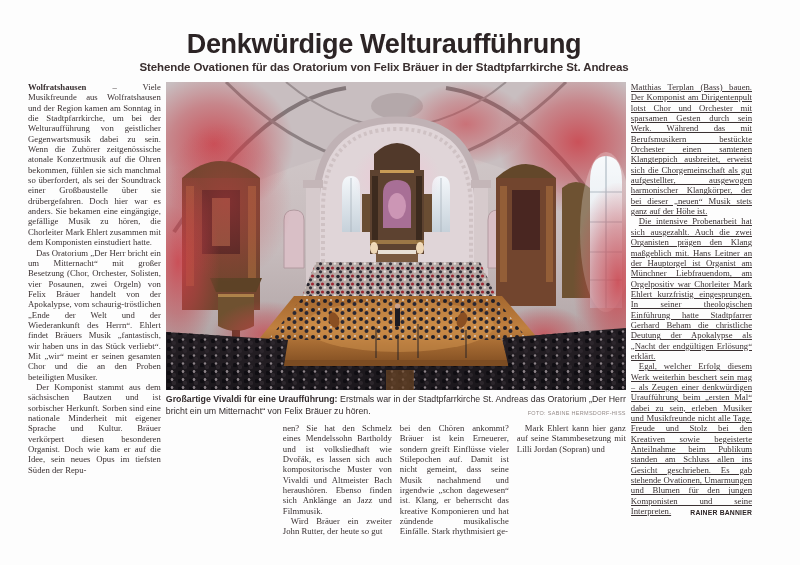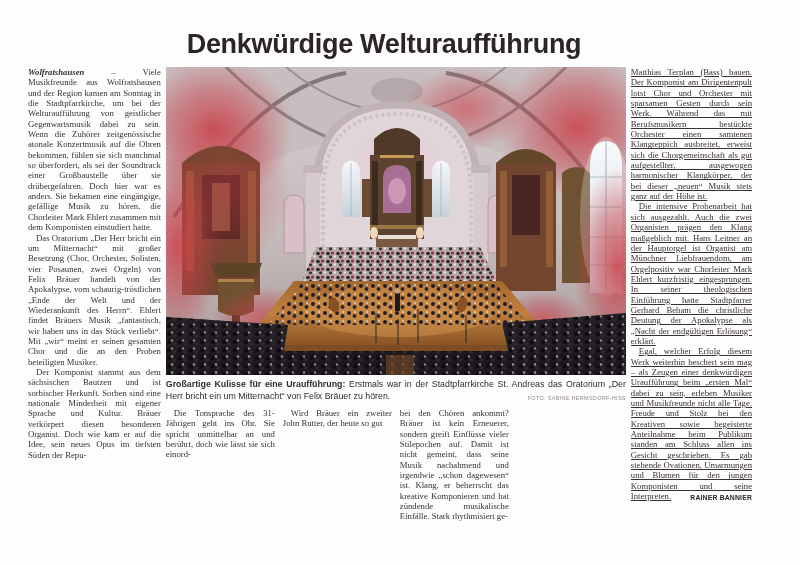--- a/index.html
+++ b/index.html
@@ -22,29 +22,30 @@
   .center{width:460px;}
   figure.photo{margin:0;width:460px;height:308px;overflow:hidden;background:#b9aeb0;}
   .caption{position:relative;margin-top:4px;width:460px;
     font-family:"Liberation Sans", sans-serif;font-size:8.8px;line-height:11.5px;
     color:#332b2c;text-align:justify;}
   .cap-lead{font-weight:bold;}
   .credit{position:absolute;right:0;bottom:1px;font-size:5.5px;line-height:6px;
     color:#958b89;letter-spacing:0.3px;font-weight:normal;}
   .bcols{display:flex;gap:8px;margin-top:6px;height:132px;overflow:hidden;}
   .bc{flex:1;min-width:0;}
-  .dateline{font-weight:bold;font-style:italic;}
+  .dateline{font-weight:bold;}
   .byline{float:right;font-family:"Liberation Sans", sans-serif;font-weight:bold;
     font-size:6.8px;letter-spacing:0.2px;color:#2c2425;margin-top:2px;}
 </style>
 </head>
 <body>
 
 <div class="page">
   <h1 class="headline">Denkwürdige Welturaufführung</h1>
+  <h2 class="subheadline">Stehende Ovationen für das Oratorium von Felix Bräuer in der Stadtpfarrkirche St. Andreas</h2>
 
   <div class="content">
 
     <div class="colL tx">
       <p><b class="dateline">Wolfratshausen</b><span> – Viele Musikfreunde aus Wolfratshausen und der Region kamen am Sonntag in die Stadtpfarrkirche, um bei der Welturaufführung von geistlicher Gegenwartsmusik dabei zu sein. Wenn die Zuhörer zeitgenössische atonale Konzertmusik auf die Ohren bekommen, fühlen sie sich manchmal so überfordert, als sei der Soundtrack einer Großbaustelle über sie drübergefahren. Doch hier war es anders. Sie bekamen eine eingängige, gefällige Musik zu hören, die Chorleiter Mark Ehlert zusammen mit dem Komponisten einstudiert hatte.</span></p>
       <p class="ind">Das Oratorium „Der Herr bricht ein um Mitternacht“ mit großer Besetzung (Chor, Orchester, Solisten, vier Posaunen, zwei Orgeln) von Felix Bräuer handelt von der Apokalypse, vom schaurig-tröstlichen „Ende der Welt und der Wiederankunft des Herrn“. Ehlert findet Bräuers Musik „fantastisch, wir haben uns in das Stück verliebt“. Mit „wir“ meint er seinen gesamten Chor und die an den Proben beteiligten Musiker.</p>
       <p class="ind">Der Komponist stammt aus dem sächsischen Bautzen und ist sorbischer Herkunft. Sorben sind eine nationale Minderheit mit eigener Sprache und Kultur. Bräuer verkörpert diesen besonderen Organist. Doch wie kam er auf die Idee, sein neues Opus im tiefsten Süden der Repu-</p>
     </div>
 
     <div class="center">
@@ -217,35 +218,36 @@
             <rect x="0" y="284" width="460" height="24" fill="#1c181d"></rect>
             <path d="M0,250 L122,258 L114,308 H0 Z" fill="url(#audPat)"></path>
             <path d="M460,246 L336,256 L348,308 H460 Z" fill="url(#audPat)"></path>
             <rect x="0" y="284" width="460" height="24" fill="url(#audPat)"></rect>
             <rect x="220" y="288" width="28" height="20" fill="#6d4726" opacity="0.7"></rect>
           </g>
         </svg>
       </figure>
 
       <div class="caption">
-        <span class="cap-lead">Großartige Kulisse für eine Uraufführung:</span><span> Erstmals war in der Stadtpfarrkirche St. Andreas das Oratorium „Der Herr bricht ein um Mitternacht“ von Felix Bräuer zu hören.</span>
+        <span class="cap-lead">Großartige Vivaldi für eine Uraufführung:</span><span> Erstmals war in der Stadtpfarrkirche St. Andreas das Oratorium „Der Herr bricht ein um Mitternacht“ von Felix Bräuer zu hören.</span>
         <span class="credit">FOTO: SABINE HERMSDORF-HISS</span>
       </div>
 
       <div class="bcols tx">
         <div class="bc">
-          <p class="ind">Die Tonsprache des 31-Jährigen geht ins Ohr. Sie spricht unmittelbar an und berührt, doch wie lässt sie sich einord-</p>
-        </div>
-        <div class="bc">
+        </div>
+        <div class="bc">
+          <p>nen? Sie hat den Schmelz eines Mendelssohn Bartholdy und ist volksliedhaft wie Dvořák, es lassen sich auch kompositorische Muster von Vivaldi und Altmeister Bach heraushören. Ebenso finden sich Anklänge an Jazz und Filmmusik.</p>
           <p class="ind">Wird Bräuer ein zweiter John Rutter, der heute so gut</p>
         </div>
         <div class="bc">
           <p>bei den Chören ankommt? Bräuer ist kein Erneuerer, sondern greift Einflüsse vieler Stilepochen auf. Damit ist nicht gemeint, dass seine Musik nachahmend und irgendwie „schon dagewesen“ ist. Klang, er beherrscht das kreative Komponieren und hat zündende musikalische Einfälle. Stark rhythmisiert ge-</p>
         </div>
         <div class="bc">
+          <p class="ind">Mark Ehlert kann hier ganz auf seine Stammbesetzung mit Lilli Jordan (Sopran) und</p>
         </div>
       </div>
     </div>
 
     <div class="colR tx">
       <p>Matthias Terplan (Bass) bauen. Der Komponist am Dirigentenpult lotst Chor und Orchester mit sparsamen Gesten durch sein Werk. Während das mit Berufsmusikern bestückte Orchester einen samtenen Klangteppich ausbreitet, erweist sich die Chorgemeinschaft als gut aufgestellter, ausgewogen harmonischer Klangkörper, der bei dieser „neuen“ Musik stets ganz auf der Höhe ist.</p>
       <p class="ind">Die intensive Probenarbeit hat sich ausgezahlt. Auch die zwei Organisten prägen den Klang maßgeblich mit. Hans Leitner an der Hauptorgel ist Organist am Münchner Liebfrauendom, am Orgelpositiv war Chorleiter Mark Ehlert kurzfristig eingesprungen. In seiner theologischen Einführung hatte Stadtpfarrer Gerhard Beham die christliche Deutung der Apokalypse als „Nacht der endgültigen Erlösung“ erklärt.</p>
       <p class="ind"><span>Egal, welcher Erfolg diesem Werk weiterhin beschert sein mag – als Zeugen einer denkwürdigen Uraufführung beim „ersten Mal“ dabei zu sein, erleben Musiker und Musikfreunde nicht alle Tage. Freude und Stolz bei den Kreativen sowie begeisterte Anteilnahme beim Publikum standen am Schluss allen ins Gesicht geschrieben. Es gab stehende Ovationen, Umarmungen und Blumen für den jungen Komponisten und seine Interpreten.</span> <span class="byline">RAINER BANNIER</span></p>
     </div>
 

